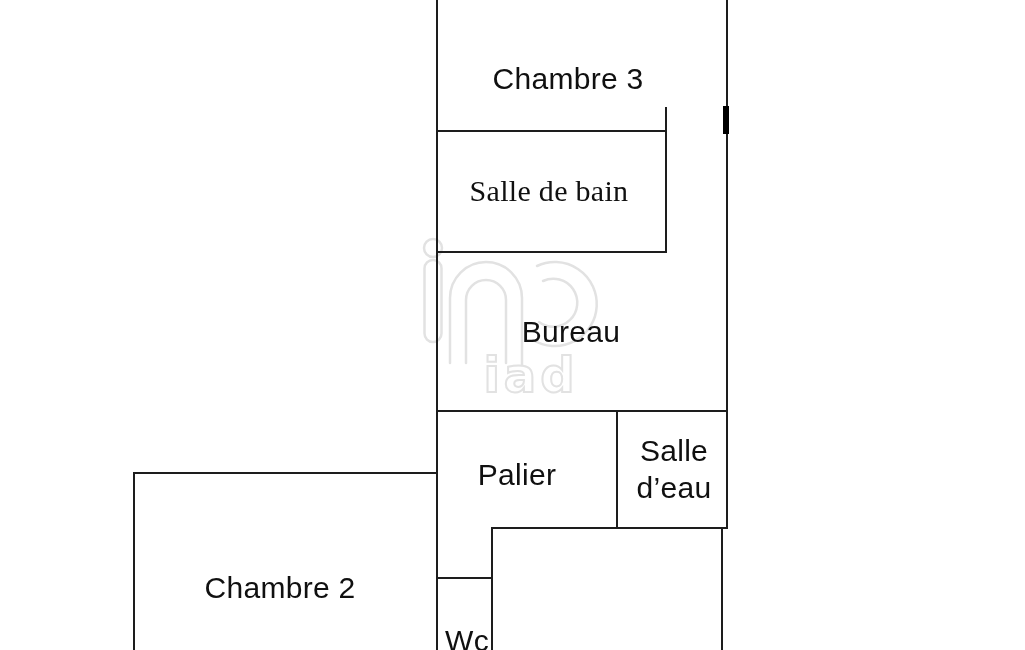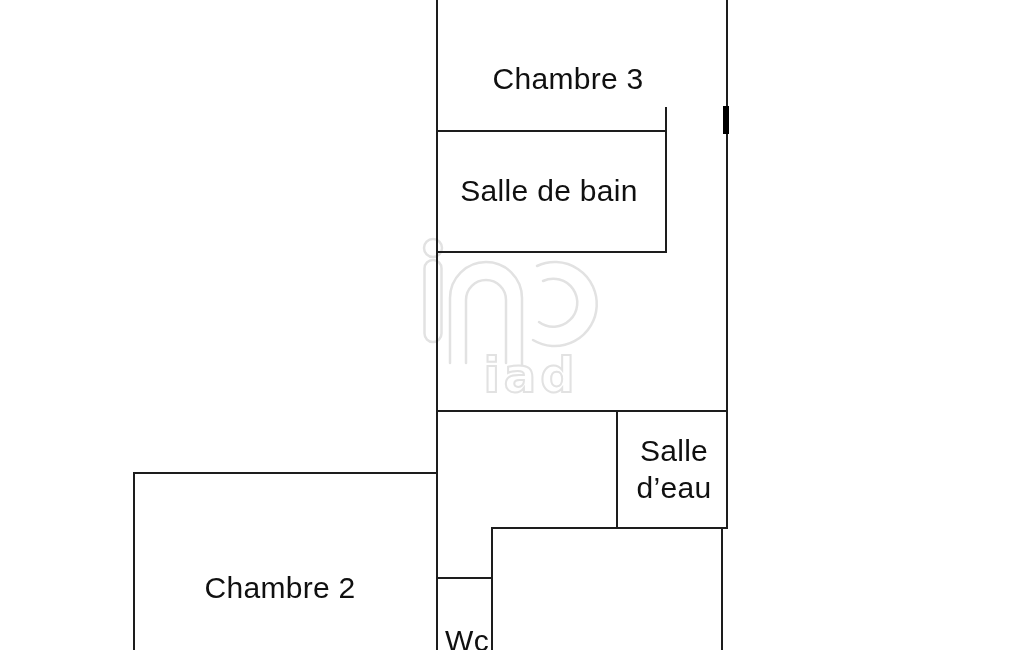--- a/index.html
+++ b/index.html
@@ -71,19 +71,21 @@
   <div class="wall" style="left:436px; top:410px; width:292px; height:2px;"></div>
   <div class="wall" style="left:616px; top:411px; width:2px;  height:118px;"></div>
   <div class="wall" style="left:491px; top:527px; width:237px; height:2px;"></div>
   <div class="wall" style="left:491px; top:528px; width:2px;   height:122px;"></div>
   <div class="wall" style="left:721px; top:528px; width:2px;   height:122px;"></div>
   <div class="wall" style="left:436px; top:577px; width:57px;  height:2px;"></div>
   <div class="wall" style="left:133px; top:472px; width:305px; height:2px;"></div>
   <div class="wall" style="left:133px; top:473px; width:2px;   height:177px;"></div>
 
   <div class="room-label" style="left:568px; top:70px;margin-top:8px;">Chambre 3</div>
-  <div class="room-label" style="left:549px; top:190px;">Salle de bain</div>
+  <div class="room-label" style="left:549px; top:190px;font-family:Liberation Serif, serif;">Salle de bain</div>
+  <div class="room-label" style="left:571px; top:331px;">Bureau</div>
+  <div class="room-label" style="left:517px; top:474px;">Palier</div>
   <div class="room-label" style="left:674px; top:469px;">Salle
 d’eau</div>
   <div class="room-label" style="left:280px; top:555px;margin-top:32px;">Chambre 2</div>
   <div class="room-label" style="left:467px; top:640px;">Wc</div>
 
 </div>
 
 </body></html>

